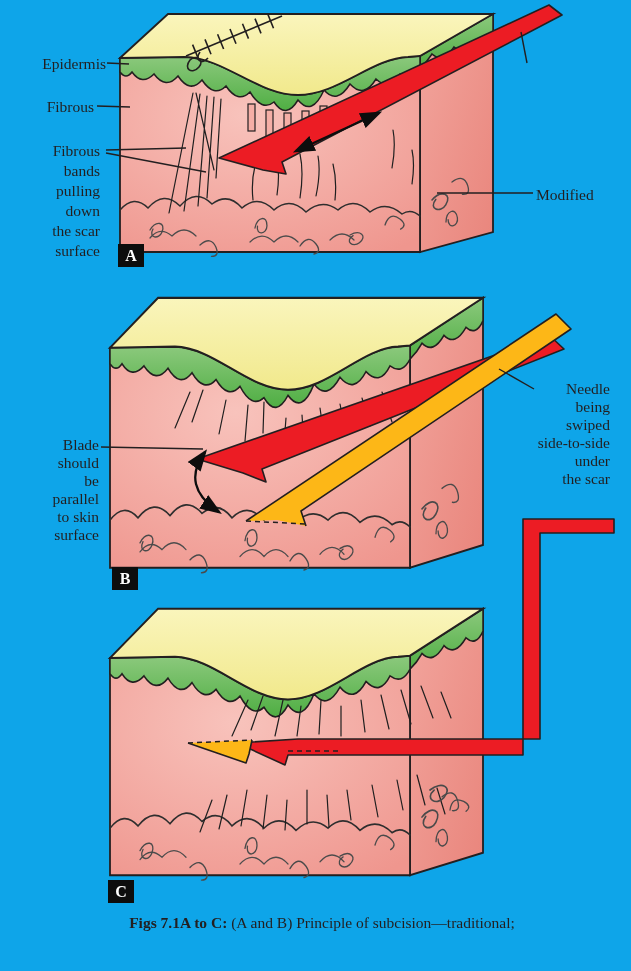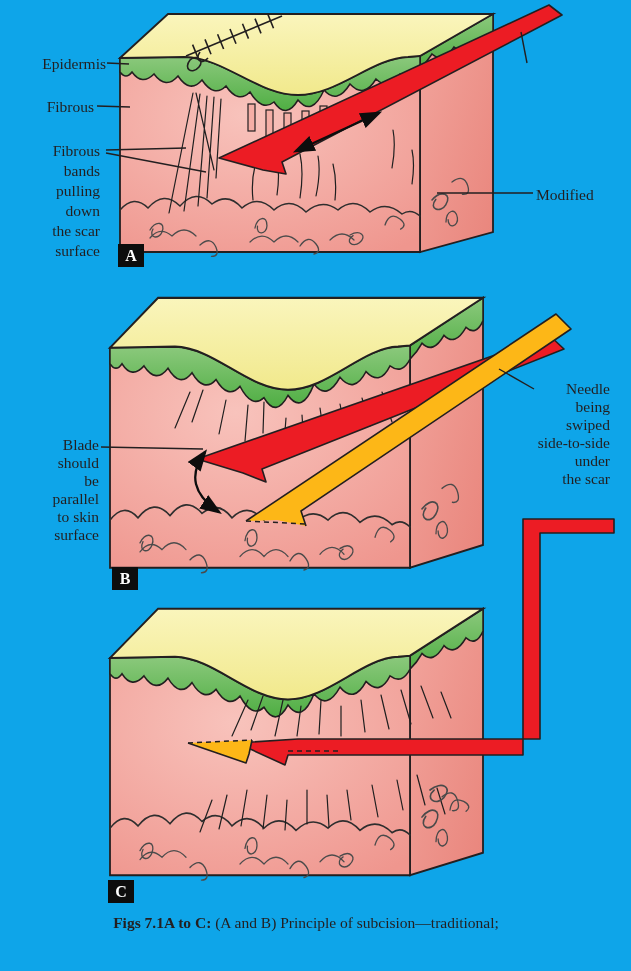--- a/index.html
+++ b/index.html
@@ -37,21 +37,21 @@
   .r{text-align:right;}
   .lh22{line-height:18px;}
   .badge{
     position:absolute;width:26px;height:23px;
     background:#0d0d0d;color:#ffffff;
     font-weight:bold;font-size:16px;
     display:flex;align-items:center;justify-content:center;
   }
   .caption{
     position:absolute;left:0;top:912px;width:612px;
-    text-align:center;font-size:15.5px;line-height:22px;
+    text-align:center;font-size:15.5px;line-height:22px;padding-left:16px;
   }
   .caption .b{font-weight:bold;}
 </style>
 </head>
 <body>
 
 <div class="figure">
 
   <svg class="art" width="631" height="971" viewBox="0 0 631 971">
     <defs>

